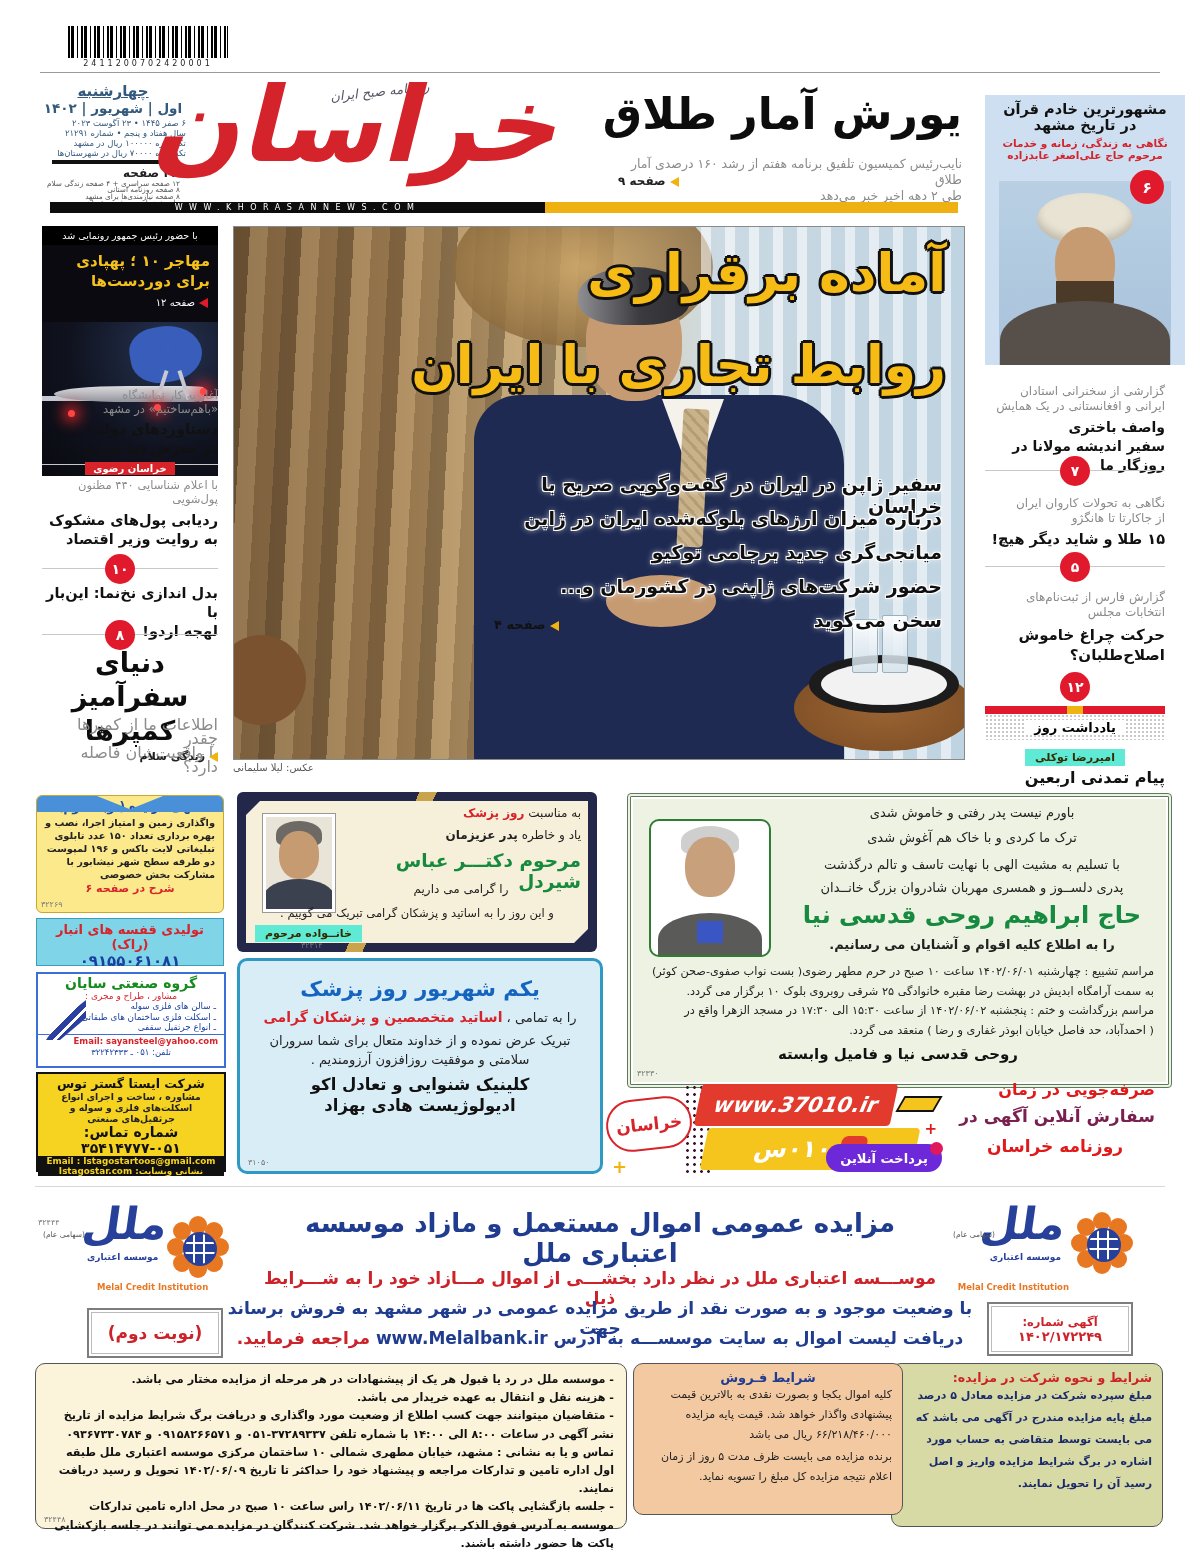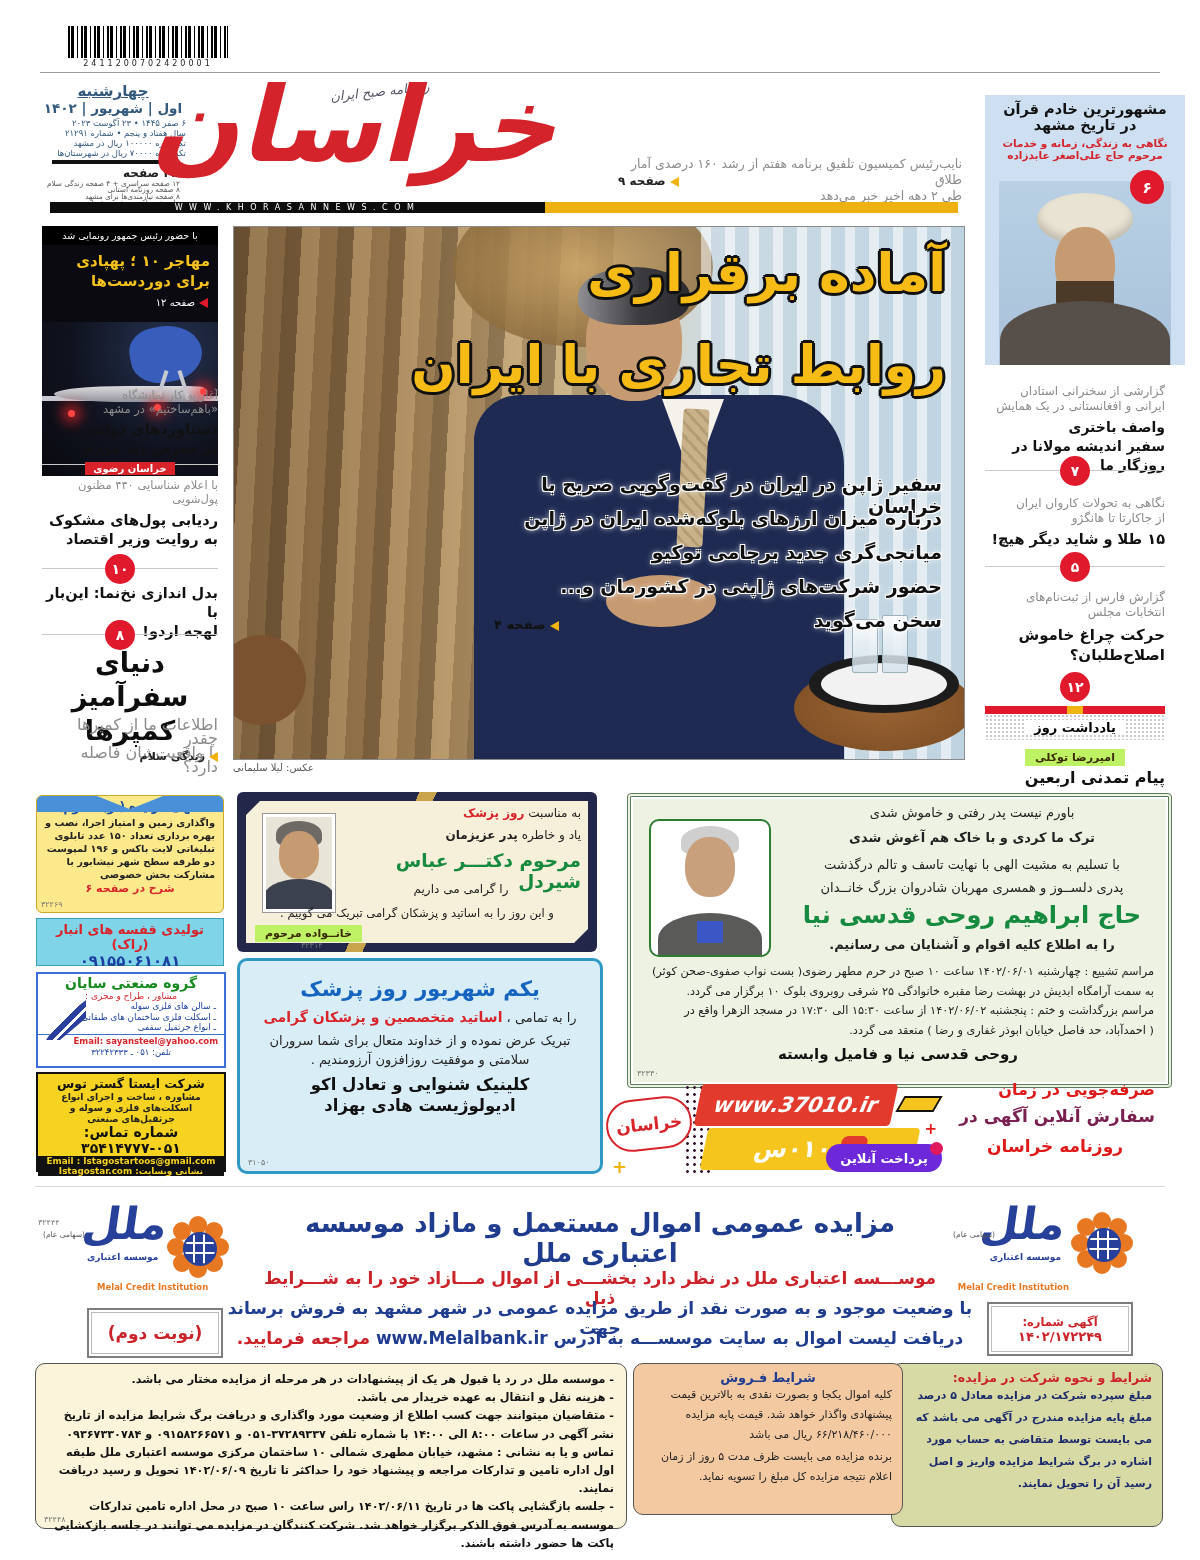--- a/index.html
+++ b/index.html
@@ -29,21 +29,21 @@
   .qcard{background:#cddff0;overflow:hidden;}
   .qred{color:#d5232b;font-weight:bold;}
   .cleric{position:absolute;overflow:hidden;background:linear-gradient(#b9d0e4,#a8c2da);}
   .cleric .turban{position:absolute;top:12px;left:50%;transform:translateX(-50%);width:96px;height:52px;background:#e9e3d3;border-radius:50%;box-shadow:inset 0 -6px 8px rgba(0,0,0,.18);}
   .cleric .face{position:absolute;top:46px;left:50%;transform:translateX(-50%);width:60px;height:76px;background:#c79b72;border-radius:46%;}
   .cleric .beard{position:absolute;top:100px;left:50%;transform:translateX(-50%);width:58px;height:40px;background:#4c3a28;border-radius:0 0 50% 50%;}
   .cleric .robe{position:absolute;bottom:-14px;left:50%;transform:translateX(-50%);width:170px;height:78px;background:#57504a;border-radius:50% 50% 0 0;}
   
   .dotband{background:radial-gradient(#c9c9c9 1px,transparent 1.2px);background-size:4px 4px;}
   .note-label{background:#fff;padding:0 10px;font-weight:bold;font-size:13px;}
-  .ytag{background:#bef264;color:#3a2a00;font-weight:bold;display:inline-block;padding:2px 10px;}
+  .ytag{background:#5eead4;color:#3a2a00;font-weight:bold;display:inline-block;padding:2px 10px;}
   .rtag{background:#d8232a;color:#fff;font-weight:bold;display:inline-block;padding:1px 8px;font-size:10px;}
   
   .drone-ad{background:#0a0a10;overflow:hidden;color:#fff;}
   .drone-sky{position:absolute;left:0;right:0;top:96px;bottom:0;background:radial-gradient(circle at 72% 18%,#253352 0%,#10131f 55%,#090a10 100%);}
   .iran{position:absolute;background:#3b62c4;border-radius:42% 58% 52% 48%;transform:rotate(-10deg);opacity:.92;}
   .fus{position:absolute;background:linear-gradient(#dcdcde,#93939d);border-radius:50% 12% 12% 50%;}
   .wing{position:absolute;background:#c6c9d2;}
   .glow{position:absolute;width:7px;height:7px;border-radius:50%;background:#ff4444;box-shadow:0 0 14px 5px rgba(255,40,40,.85);}
   
   .scene{background:linear-gradient(90deg,#7e6242 0%,#a8875c 22%,#cdb387 40%,#d9cba6 50%,#cfdce4 66%,#bfd4e2 100%);overflow:hidden;border:1px solid #8a8a8a;}
@@ -135,20 +135,21 @@
   <div class="abs r" style="left:34px;top:181px;width:146px;font-size:7.3px;line-height:6.4px;color:#555;">
     <div>۱۲ صفحه سراسری + ۴ صفحه زندگی سلام</div>
     <div>۸ صفحه روزنامه استانی</div>
     <div>۸ صفحه نیازمندی‌ها برای مشهد</div>
     <div>چاپ همزمان در مشهد و تهران</div>
   </div>
 
   <div class="abs" style="left:330px;top:84px;font-size:13px;color:#556;transform:rotate(-6deg);font-style:italic;">روزنامه صبح ایران</div>
   <div class="abs c brand" style="left:185px;top:66px;width:380px;font-size:104px;line-height:118px;">خراسان</div>
 
+  <div class="abs r lead-title" style="left:600px;top:88px;width:362px;font-size:44px;">یورش آمار طلاق</div>
   <div class="abs r gray" style="left:600px;top:156px;width:362px;font-size:12.5px;line-height:16px;">
     <div>نایب‌رئیس کمیسیون تلفیق برنامه هفتم از رشد ۱۶۰ درصدی آمار طلاق</div>
     <div>طی ۲ دهه اخیر خبر می‌دهد</div>
   </div>
   <div class="abs b" style="left:618px;top:174px;font-size:12px;color:#222;">
     <span class="chev-y"></span><span>صفحه ۹</span>
   </div>
 
   <div class="abs webbar-black" style="left:50px;top:202px;width:495px;height:11px;font-size:8px;letter-spacing:6.5px;text-transform:uppercase;">www.khorasannews.com</div>
   <div class="abs webbar-yellow" style="left:545px;top:202px;width:413px;height:11px;"></div>
@@ -377,21 +378,21 @@
   </div>
 
   <div class="abs obit" style="left:627px;top:793px;width:537px;height:287px;">
     <div class="obit-photo" style="left:18px;top:22px;width:118px;height:134px;">
       <div class="op-hair"></div>
         <div class="op-face"></div>
         <div class="op-suit"></div>
         <div class="op-shirt"></div>
     </div>
     <div class="abs c" style="right:10px;top:8px;width:372px;font-size:13px;color:#222;">باورم نیست پدر رفتی و خاموش شدی</div>
-    <div class="abs c" style="right:10px;top:33px;width:372px;font-size:13px;color:#222;font-weight:bold;">ترک ما کردی و با خاک هم آغوش شدی</div>
+    <div class="abs c" style="right:10px;top:33px;width:372px;font-size:13px;color:#222;">ترک ما کردی و با خاک هم آغوش شدی</div>
     <div class="abs c" style="right:10px;top:60px;width:372px;font-size:13px;color:#222;">با تسلیم به مشیت الهی با نهایت تاسف و تالم درگذشت</div>
     <div class="abs c" style="right:10px;top:83px;width:372px;font-size:13px;color:#222;">پدری دلســوز و همسری مهربان شادروان بزرگ خانــدان</div>
     <div class="abs c green-name" style="right:10px;top:104px;width:372px;font-size:24px;">حاج ابراهیم روحی قدسی نیا</div>
     <div class="abs c b" style="right:10px;top:140px;width:372px;font-size:13px;color:#222;">را به اطلاع کلیه اقوام و آشنایان می رسانیم.</div>
     <div class="abs r" style="right:14px;top:165px;width:510px;font-size:11.3px;line-height:19.5px;color:#222;">
       <div>مراسم تشییع : چهارشنبه ۱۴۰۲/۰۶/۰۱ ساعت ۱۰ صبح در حرم مطهر رضوی( بست نواب صفوی-صحن کوثر)</div>
       <div>به سمت آرامگاه ابدیش در بهشت رضا مقبره خانوادگی ۲۵ شرقی روبروی بلوک ۱۰ برگزار می گردد.</div>
       <div>مراسم بزرگداشت و ختم : پنجشنبه ۱۴۰۲/۰۶/۰۲ از ساعت ۱۵:۳۰ الی ۱۷:۳۰ در مسجد الزهرا واقع در</div>
       <div>( احمدآباد،  حد فاصل خیابان ابوذر غفاری و رضا ) منعقد می گردد.</div>
     </div>

